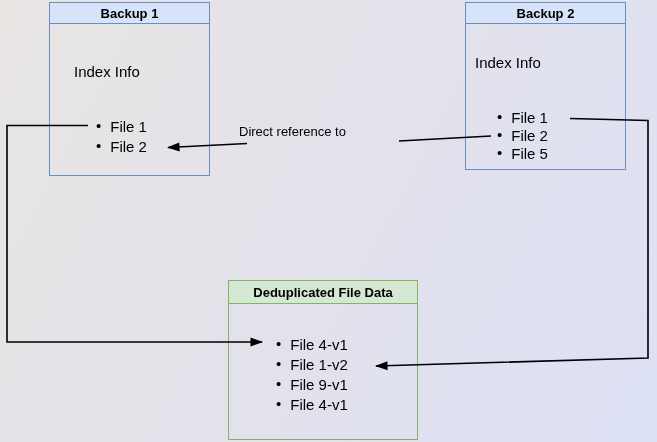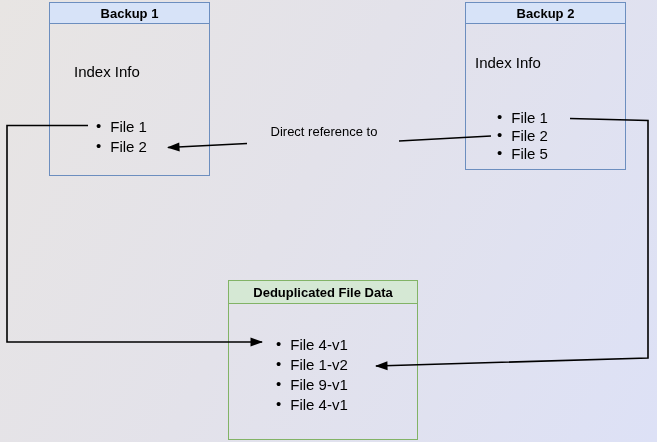--- a/index.html
+++ b/index.html
@@ -57,21 +57,21 @@
   .dot {
     font-size: 15px;
     margin-right: 9px;
     transform: translateY(-1px);
   }
   .annotation {
     position: absolute;
     left: 239px;
     top: 124px;
     width: 170px;
-    text-align: center;
+    text-align: left;
     font-size: 13px;
     line-height: 16.5px;
     color: #000;
   }
   #arrow-layer {
     position: absolute;
     left: 0;
     top: 0;
     pointer-events: none;
   }

